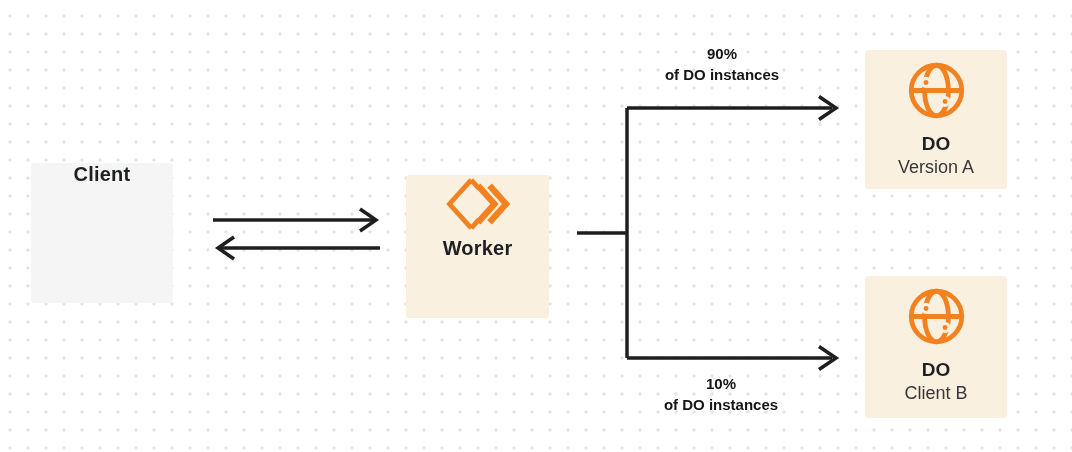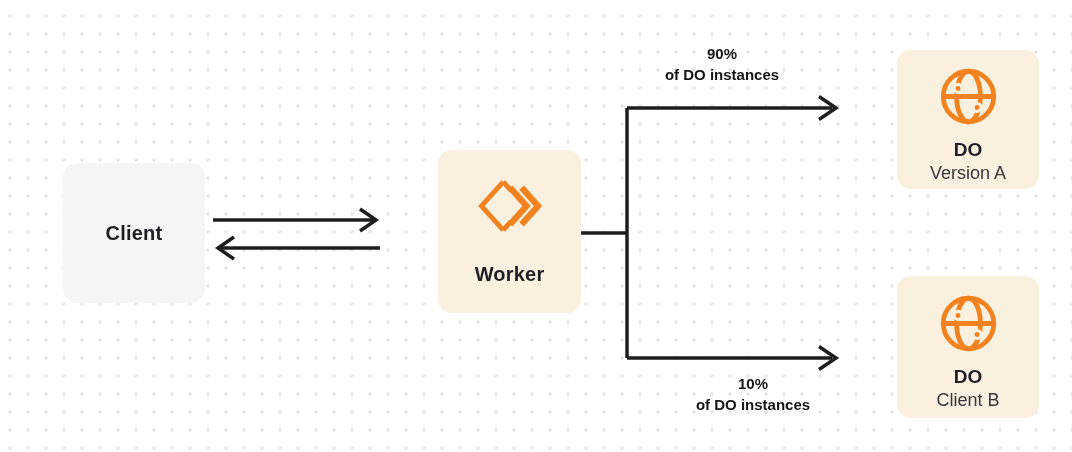--- a/index.html
+++ b/index.html
@@ -11,44 +11,43 @@
   .canvas{
     position:relative;width:1072px;height:452px;
     background-color:#FFFFFF;
     background-image:radial-gradient(circle,#E4E4E4 1.5px,transparent 1.7px);
     background-size:18px 18px;
     background-position:1px 7px;
   }
   .connectors{position:absolute;left:0;top:0;width:1072px;height:452px;}
   .card{
     position:absolute;
-    border-radius:14px;
-    display:flex;flex-direction:column;align-items:center;justify-content:center;
+    border-radius:3px;
+    display:flex;flex-direction:column;align-items:center;justify-content:flex-start;
     box-sizing:border-box;
-    margin-left:32px;
   }
   .card-gray{background:#F5F5F6;}
   .card-cream{background:#FAF0DF;}
   .client{left:31px;top:163px;width:142px;height:140px;}
-  .worker{left:406px;top:150px;width:143px;height:163px;gap:28px;}
+  .worker{left:406px;top:175px;width:143px;height:143px;gap:4px;}
   .do-a{left:865px;top:50px;width:142px;height:139px;padding-top:10px;}
   .do-b{left:865px;top:276px;width:142px;height:142px;padding-top:10px;}
   .node-label{
     font-size:20px;font-weight:700;color:#1F2023;letter-spacing:.2px;
   }
   .do-title{font-size:19px;font-weight:700;color:#1F2023;margin-top:12px;line-height:22px;}
   .do-sub{font-size:18px;font-weight:400;color:#38383A;line-height:22px;margin-top:1px;}
   .icon{display:flex;align-items:center;justify-content:center;}
   .edge-label{
     position:absolute;width:250px;text-align:center;
     font-size:15px;font-weight:700;color:#151515;line-height:21px;
   }
   .edge-label span{display:block;}
   .edge-label-top{left:597px;top:43px;}
-  .edge-label-bottom{left:628px;top:373px;}
+  .edge-label-bottom{left:596px;top:373px;}
 </style>
 </head>
 <body>
 
 <div class="canvas">
 
   <svg class="connectors" viewBox="0 0 1072 452" fill="none">
     <g stroke="#1E1E1E" stroke-width="3.5" stroke-linejoin="miter" stroke-linecap="butt">
 
       <g>

